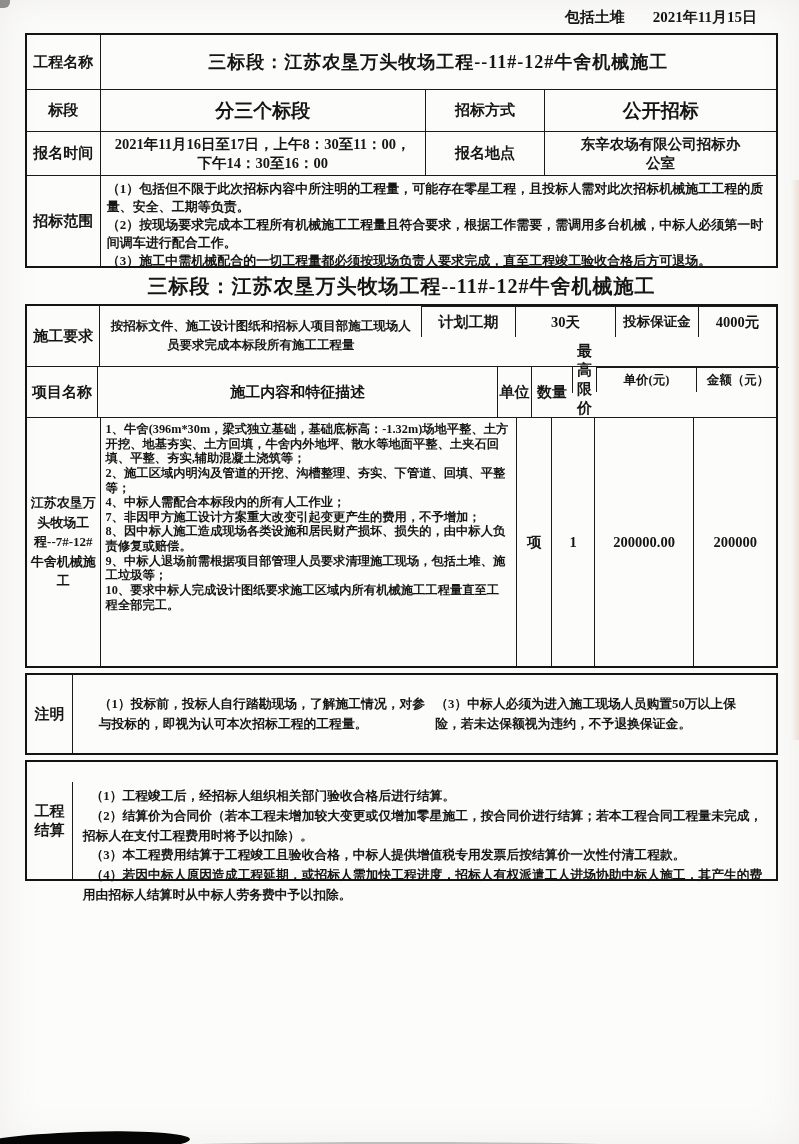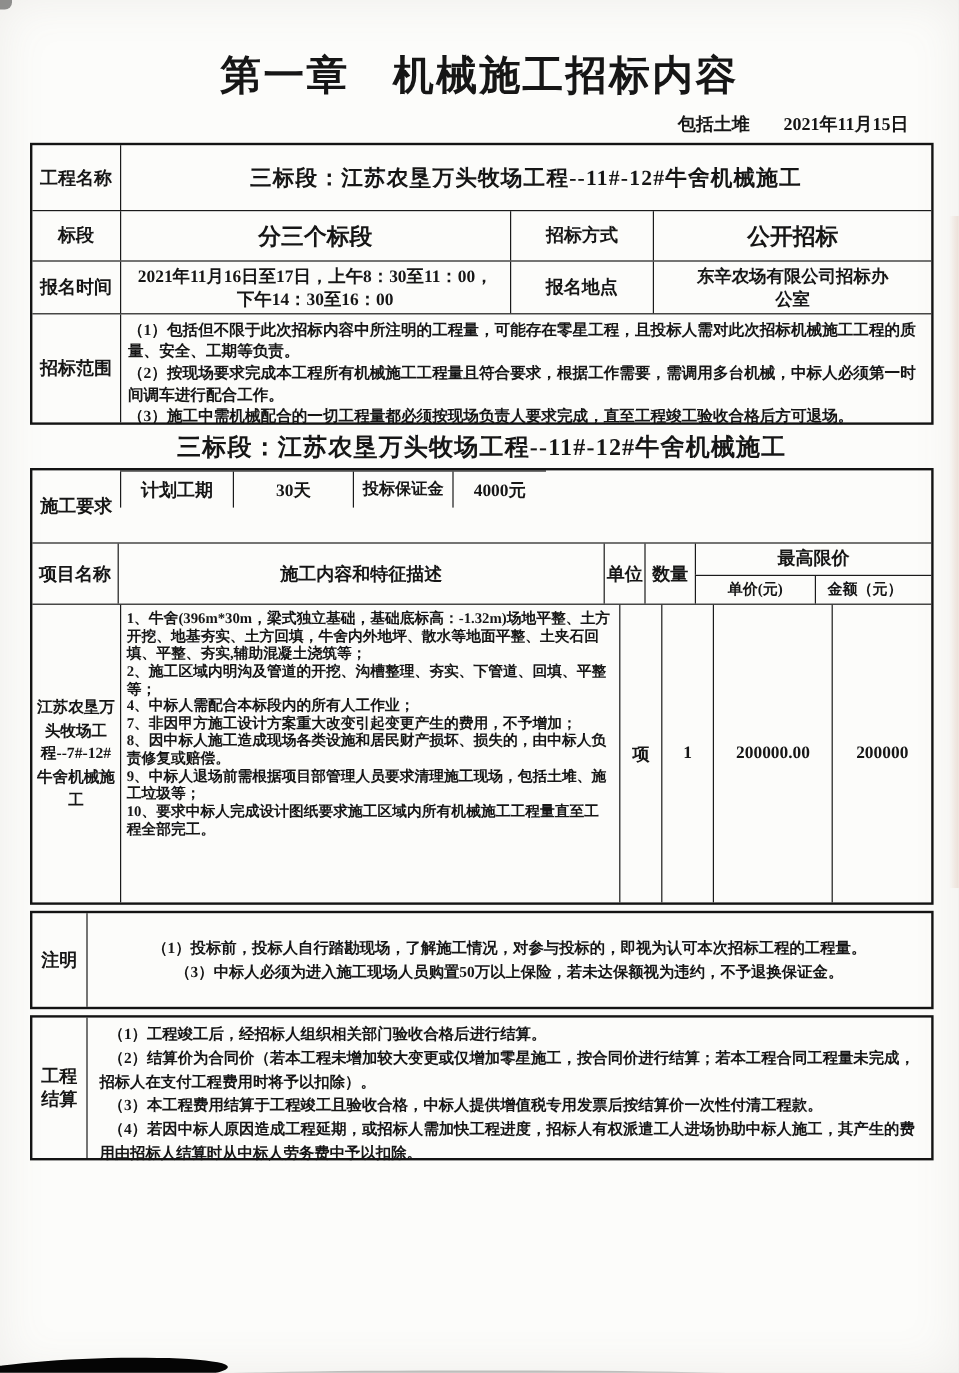--- a/index.html
+++ b/index.html
@@ -20,38 +20,37 @@
   .heading2{margin-top:5px;width:753px;margin-left:25px;text-align:center;font-size:20px;font-weight:700;letter-spacing:1px;}
   .bigval{font-size:18px;font-weight:700;letter-spacing:1px;}
   .val15{font-size:19px;font-weight:600;}
   .val14{font-size:14.5px;font-weight:600;}
   .scope{font-size:13px;font-weight:600;line-height:1.38;padding:4px 6px;}
   .req{font-size:12.5px;font-weight:600;line-height:1.5;}
   .hdr-small{font-size:12.5px;font-weight:700;}
   .items{font-size:12.3px;font-weight:600;line-height:1.19;padding:4px 6px 4px 5px;display:block;}
   .items div{margin:0;}
   .namecell{font-size:13px;font-weight:700;line-height:1.5;padding:2px 3px;}
-  .note-txt{font-size:12.8px;font-weight:600;line-height:1.6;padding:6px 6px;display:flex;flex-direction:column;justify-content:center;}
-  .settle-txt{font-size:12.8px;font-weight:600;line-height:1.55;padding:5px 10px;}
+  .note-txt{font-size:12.8px;font-weight:600;line-height:1.6;padding:6px 26px;display:flex;flex-direction:row;justify-content:center;}
+  .settle-txt{font-size:12.8px;font-weight:600;line-height:1.55;padding:5px 10px;margin-top:20px;}
   .settle-txt div{text-indent:0.6em;}
   
   .artifact-bottom{position:absolute;left:-30px;bottom:-10px;width:220px;height:22px;background:#050505;
                    border-radius:50%;transform:rotate(-2deg);}
   .artifact-bottom2{position:absolute;left:150px;bottom:-8px;width:500px;height:10px;background:#1a1a1a;
                     border-radius:50%;opacity:.25;}
   .artifact-right{position:absolute;right:0;top:180px;width:8px;height:560px;
                   background:linear-gradient(to left,rgba(205,150,120,0.22),rgba(205,150,120,0));}
   .artifact-topleft{position:absolute;left:0;top:0;width:10px;height:8px;background:#2a2a2a;opacity:.5;border-radius:0 0 6px 0;}
 </style>
 </head>
 <body>
 
 <div class="page">
 
-  <div class="page-title">第一章　机械施工招标内容</div>
 
   <div class="dateline">
     <span>包括土堆</span><span class="sep"></span><span>2021年11月15日</span>
   </div>
 
   <div class="tbl" style="margin-top:6px;">
     <div class="row" style="height:54px;">
       <div class="c first lbl" style="width:73px;">工程名称</div>
       <div class="c bigval" style="width:680px;">三标段：江苏农垦万头牧场工程--11#-12#牛舍机械施工</div>
     </div>
@@ -76,36 +75,37 @@
       </div>
     </div>
   </div>
 
   <div class="heading2">三标段：江苏农垦万头牧场工程--11#-12#牛舍机械施工</div>
 
   <div class="tbl" style="margin-top:4px;">
 
     <div class="row" style="height:60px;">
       <div class="c first lbl" style="width:73px;">施工要求</div>
+      <div class="c req" style="width:325px;padding:2px 10px;">按招标文件、施工设计图纸和招标人项目部施工现场人员要求完成本标段所有施工工程量</div>
       <div style="width:355px;display:flex;flex-direction:column;">
         <div class="row bt" style="height:30px;">
           <div class="c lbl" style="width:94px;">计划工期</div>
           <div class="c val14" style="width:100px;">30天</div>
           <div class="c lbl" style="width:83px;font-size:13.5px;padding:2px 0;">投标保证金</div>
           <div class="c val14" style="width:78px;">4000元</div>
         </div>
       </div>
     </div>
 
     <div class="row bt" style="height:50px;">
       <div class="c first lbl" style="width:73px;">项目名称</div>
       <div class="c lbl" style="width:419px;">施工内容和特征描述</div>
       <div class="c lbl" style="width:35px;padding:2px 1px;">单位</div>
       <div class="c lbl" style="width:43px;padding:2px 1px;">数量</div>
-      <div style="width:204px;display:flex;flex-direction:column;">
+      <div style="width:204px;display:flex;">
         <div class="c lbl" style="height:26px;border-left:1.5px solid #1b1b1b;">最高限价</div>
         <div class="row bt" style="height:24px;">
           <div class="c hdr-small" style="width:100px;">单价(元)</div>
           <div class="c hdr-small" style="width:83px;">金额（元）</div>
         </div>
       </div>
     </div>
 
     <div class="row bt" style="height:248px;">
       <div class="c first namecell" style="width:73px;">江苏农垦万头牧场工程--7#-12#牛舍机械施工</div>

